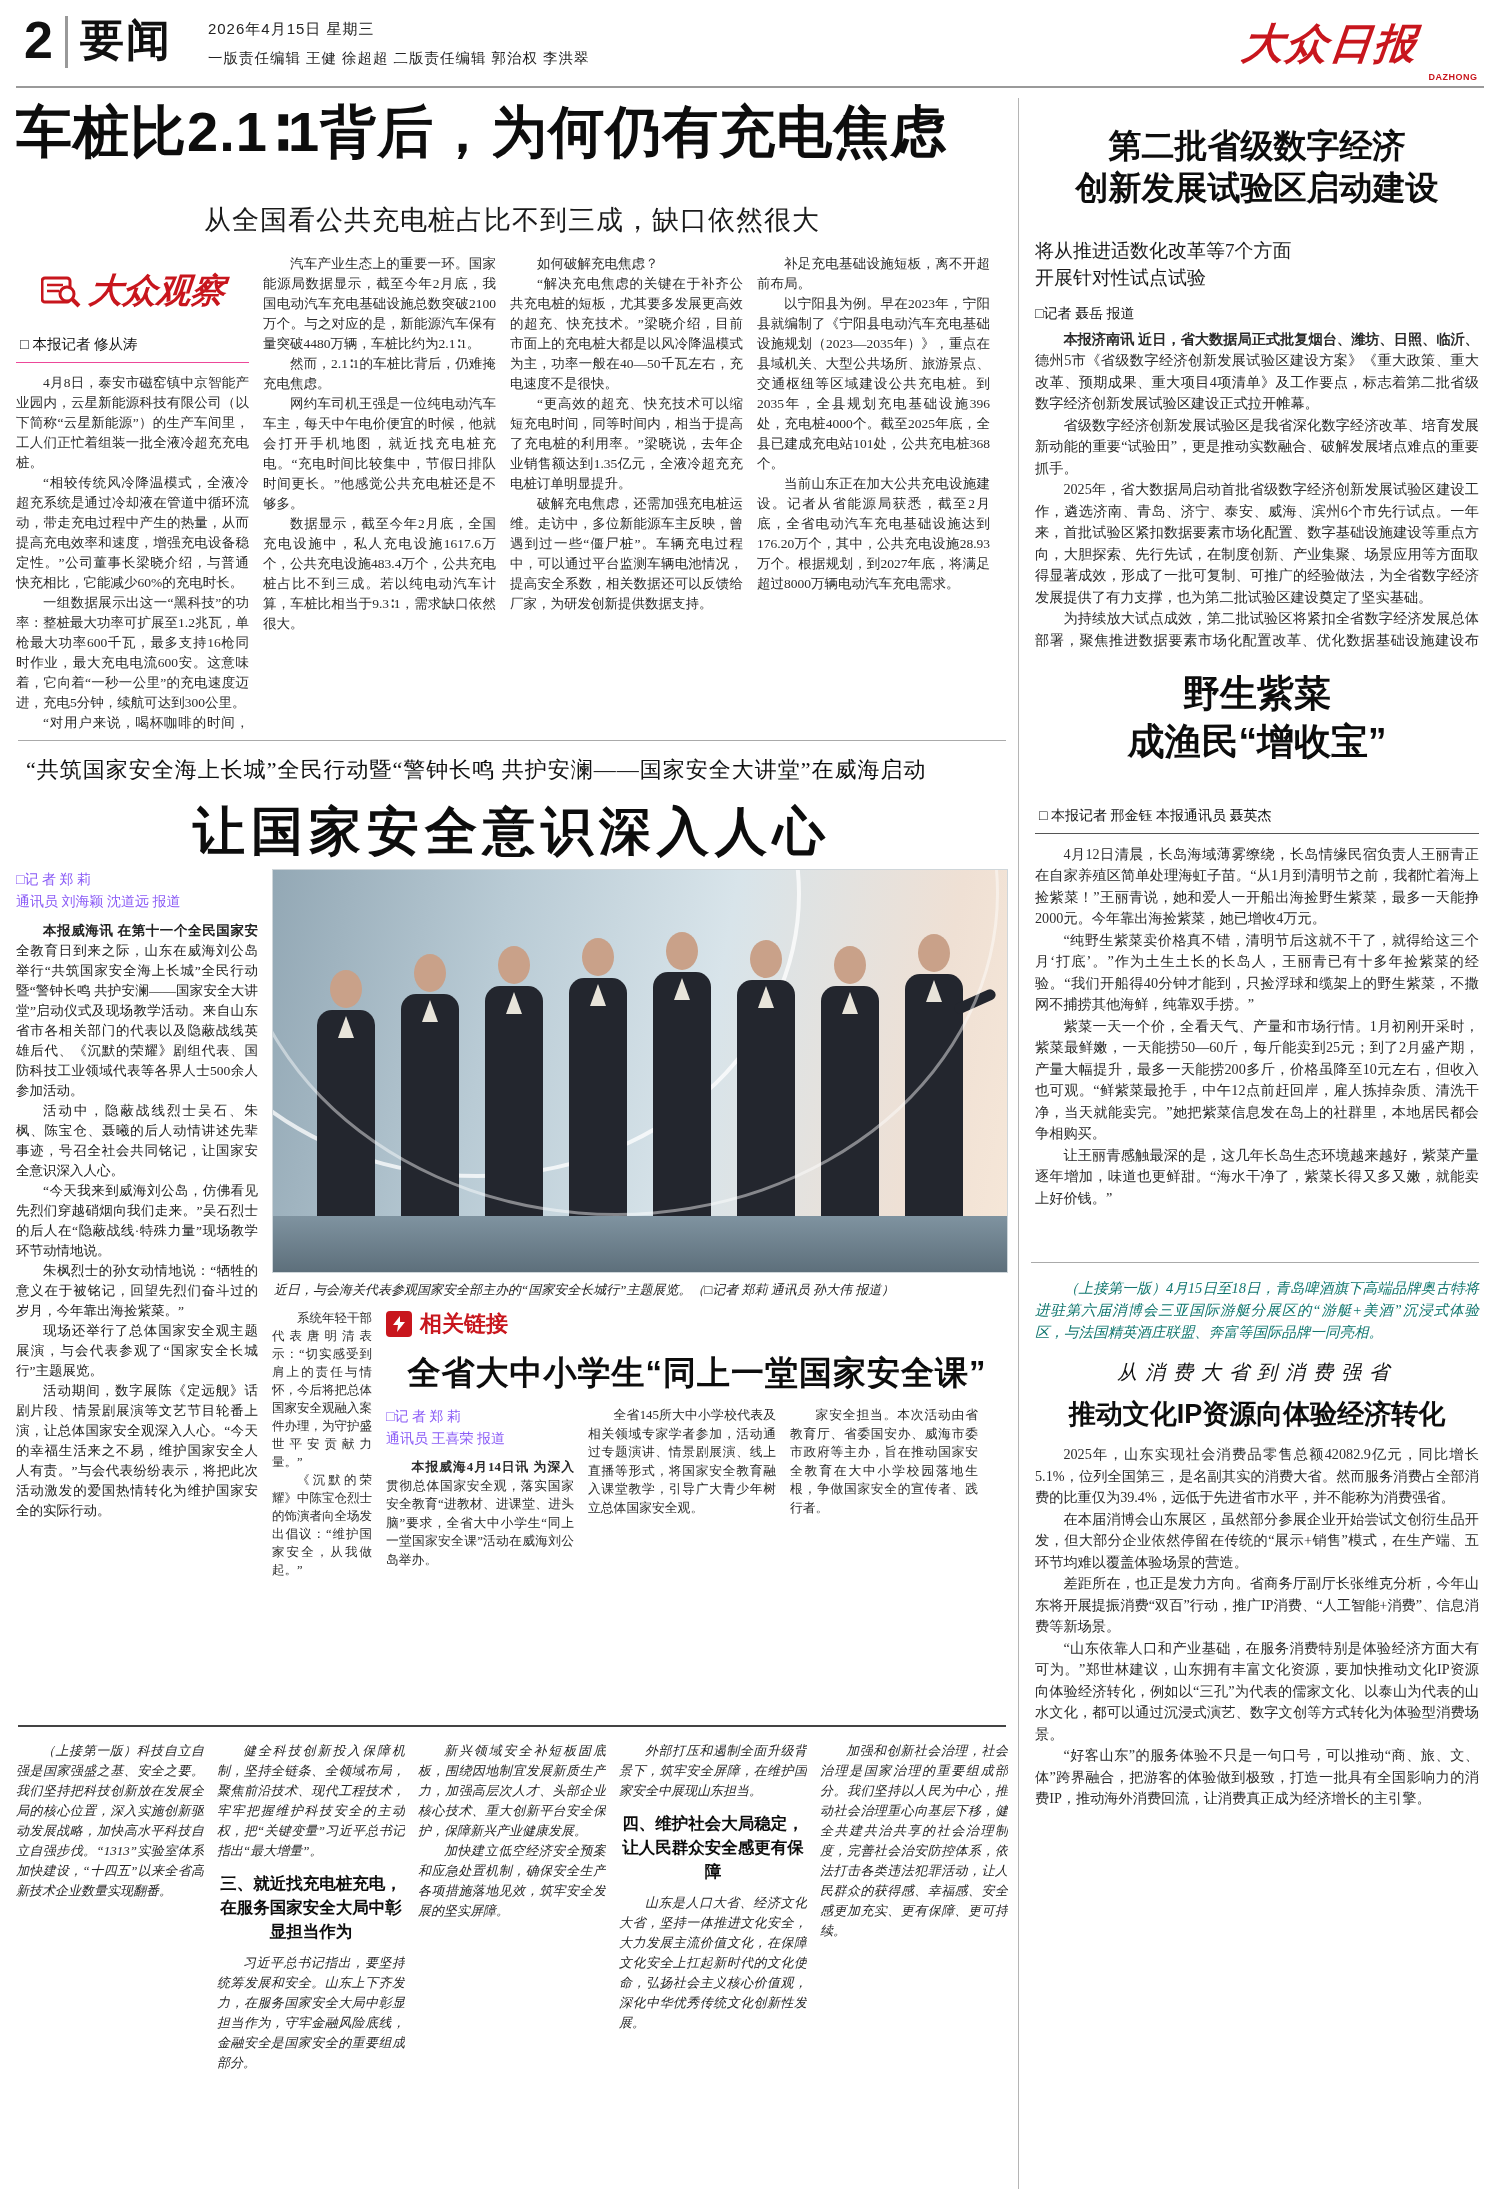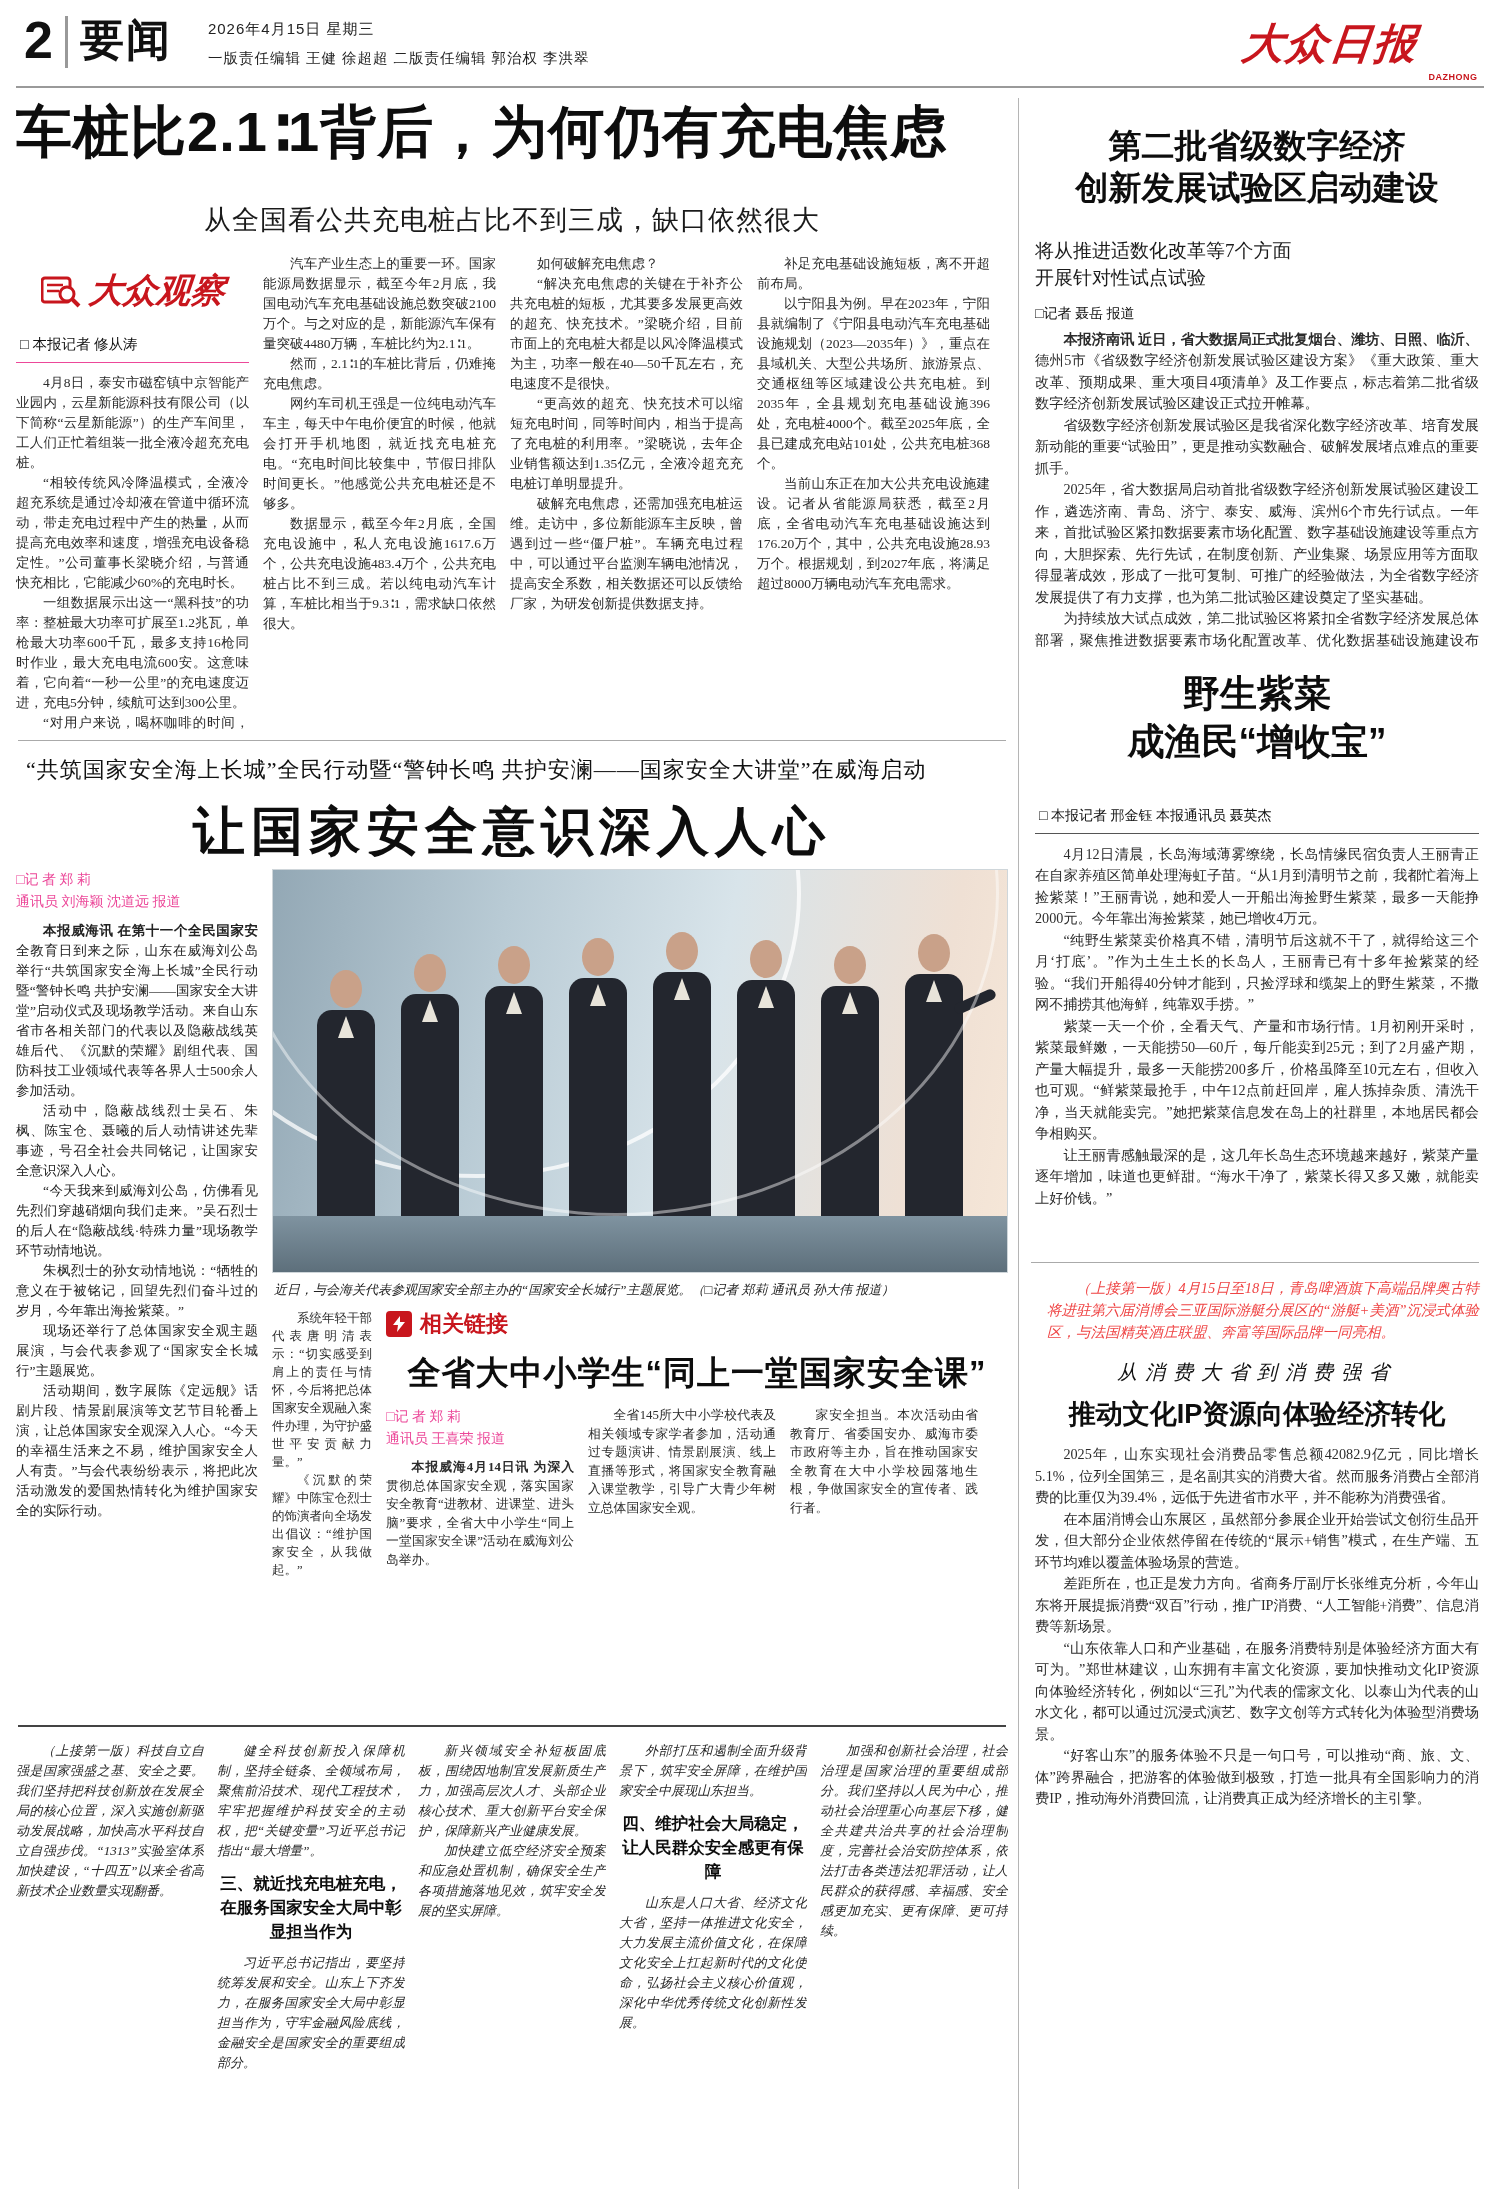--- a/index.html
+++ b/index.html
@@ -40,21 +40,21 @@
   .observer{display:flex;align-items:center;justify-content:center;gap:8px;height:74px;}
   .observer-name{font-family:"Liberation Serif",serif;font-style:italic;font-weight:700;font-size:34px;color:#c8161d;transform:skewX(-5deg);}
   .byline{font-size:14.5px;text-indent:0;padding:6px 4px 8px 4px;border-bottom:1px solid #ec4899;margin-bottom:10px;color:#111;}
   
   .security{height:962px;overflow:hidden;padding-top:8px;}
   .s-kicker{font-size:22px;color:#111;letter-spacing:1px;padding-left:10px;}
   .s-headline{font-family:"Liberation Sans",sans-serif;font-weight:900;font-size:52px;letter-spacing:6px;
               text-align:center;color:#0d0d0d;margin:12px 0 2px 0;}
   .sec-row{display:flex;gap:14px;height:828px;overflow:hidden;}
   .sec-left{width:242px;font-size:13.5px;line-height:20px;text-align:justify;overflow:hidden;}
-  .byline2{text-align:left;font-size:14px;line-height:22px;margin-bottom:8px;color:#ec4899;}
+  .byline2{text-align:left;font-size:14px;line-height:22px;margin-bottom:8px;color:#8b5cf6;}
   .sec-main{flex:1;overflow:hidden;}
   .photo{position:relative;height:402px;border:1px solid #cfd6da;overflow:hidden;
          background:linear-gradient(100deg,#93a8b5 0%,#b9cbd5 30%,#d8e4ea 58%,#efe0d4 86%,#f6e7d8 100%);}
   .photo::before{content:"";position:absolute;left:-120px;top:-260px;width:640px;height:560px;border-radius:50%;
                  border:4px solid rgba(255,255,255,.75);}
   .photo::after{content:"";position:absolute;left:-40px;top:-300px;width:760px;height:640px;border-radius:50%;
                 border:3px solid rgba(255,255,255,.45);}
   .stage{position:absolute;left:0;bottom:0;width:100%;height:56px;background:linear-gradient(#7f93a0,#5d6f7b);}
   .people{position:absolute;left:0;bottom:10px;width:100%;display:flex;justify-content:center;gap:26px;align-items:flex-end;}
   .person{position:relative;width:58px;background:#23262e;border-radius:15px 15px 3px 3px;}
@@ -92,21 +92,21 @@
   .b-sub{font-size:19px;line-height:27px;margin-top:10px;color:#1a1a1a;}
   .b-byline{font-size:14px;margin:14px 0 6px 0;text-indent:0;color:#111;}
   .b-body{font-size:14.2px;line-height:21.5px;text-align:justify;color:#2b2b2b;overflow:hidden;height:386px;}
   .art-c{height:596px;overflow:hidden;padding:6px 2px 0 6px;}
   .c-headline{font-family:"Liberation Sans",sans-serif;font-weight:900;font-size:37px;line-height:48px;
               text-align:center;color:#0d0d0d;margin-top:10px;}
   .c-byline{font-size:14px;text-indent:0;text-align:left;padding:10px 4px 8px 4px;border-bottom:1px solid #555;
             margin:6px 0 10px 0;color:#111;}
   .c-body{font-size:14.2px;line-height:21.5px;text-align:justify;color:#2b2b2b;overflow:hidden;height:408px;}
   .art-f{height:930px;overflow:hidden;padding:8px 2px 0 6px;}
-  .f-lead{font-style:italic;font-size:14.5px;line-height:22px;text-align:justify;color:#ef4444;margin-left:12px;}
+  .f-lead{font-style:italic;font-size:14.5px;line-height:22px;text-align:justify;color:#0f766e;}
   .f-kicker{font-style:italic;font-size:20px;letter-spacing:8px;text-align:center;margin-top:16px;color:#111;}
   .f-headline{font-family:"Liberation Sans",sans-serif;font-weight:900;font-size:27px;text-align:center;
               margin:10px 0 12px 0;color:#0d0d0d;}
   .f-body{font-size:14.2px;line-height:21.5px;text-align:justify;color:#2b2b2b;overflow:hidden;height:700px;}
 </style>
 </head>
 <body>
 
 <div class="page">
 

